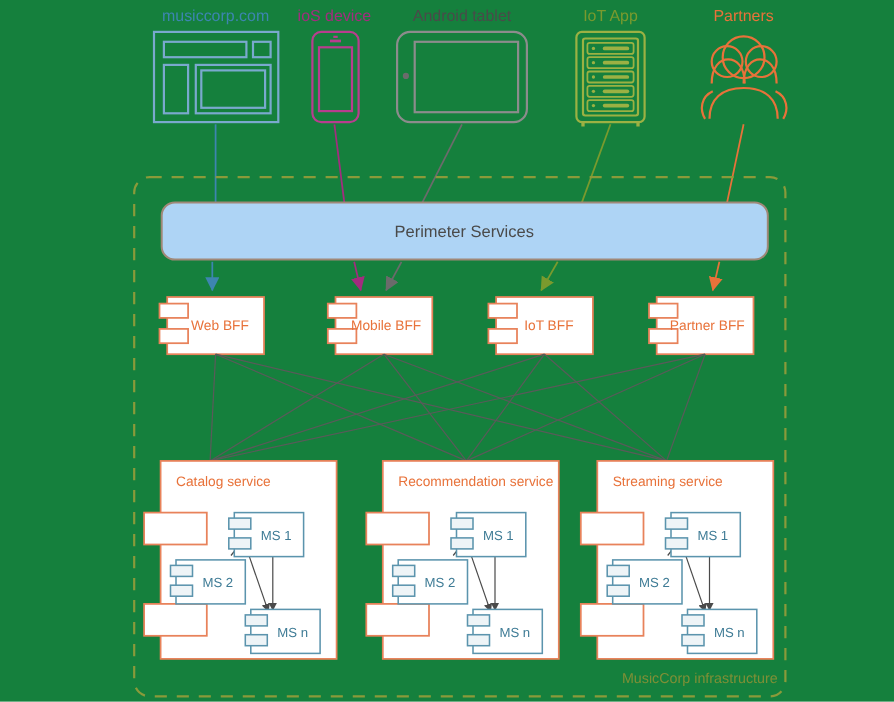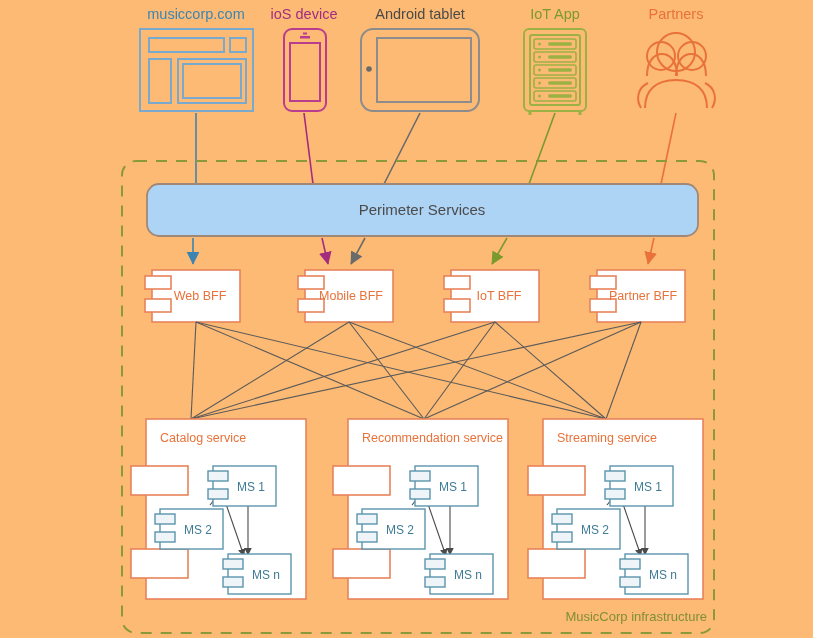--- a/index.html
+++ b/index.html
@@ -8,21 +8,21 @@
     padding: 0;
     background: #ffffff;
   }
   body {
     font-family: "Liberation Sans", sans-serif;
   }
   #canvas {
     position: relative;
     width: 813px;
     height: 638px;
-    background: #fdba74;
+    background: #15803d;
     overflow: hidden;
   }
   #diagram-svg {
     position: absolute;
     left: 0;
     top: 0;
     width: 813px;
     height: 638px;
   }
   .lbl {

